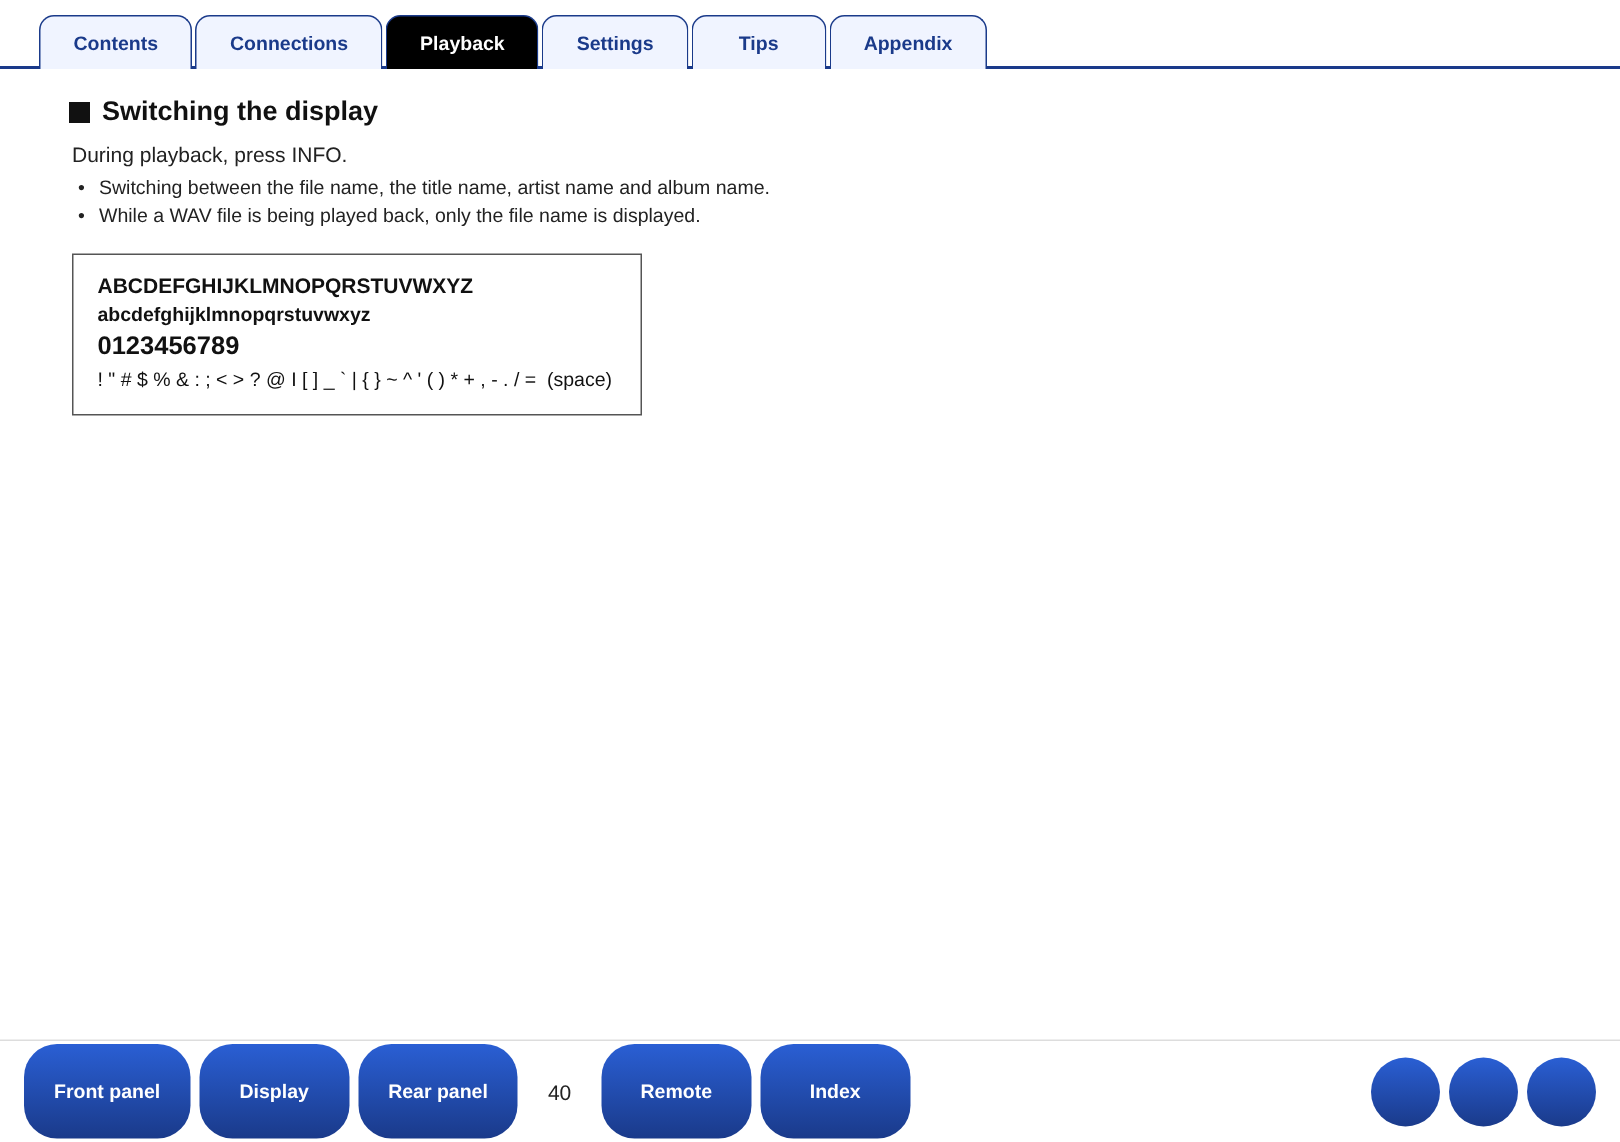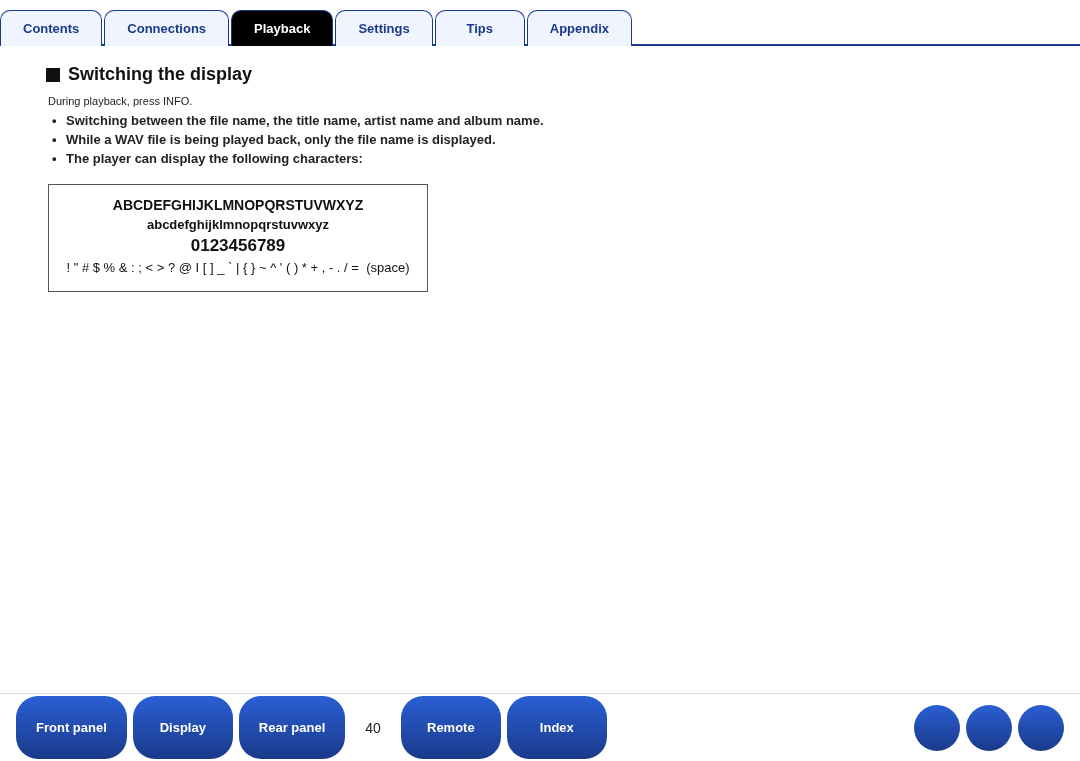--- a/index.html
+++ b/index.html
@@ -13,21 +13,21 @@
       color: #222;
       overflow: hidden;
       position: relative;
     }
 
     
     .tab-bar {
       display: flex;
       align-items: flex-end;
       border-bottom: 2px solid #1a3a8a;
-      padding: 0 0;
+      padding: 0 26px;
       height: 46px;
       background: #fff;
     }
 
     .tab {
       display: flex;
       align-items: center;
       justify-content: center;
       padding: 6px 22px;
       border: 1.5px solid #1a3a8a;
@@ -69,57 +69,55 @@
     .section-title .black-square {
       display: inline-block;
       width: 14px;
       height: 14px;
       background: #111;
       margin-right: 8px;
       flex-shrink: 0;
     }
 
     .subtitle {
-      font-size: 11px;
+      font-size: 14px;
       color: #222;
       margin-bottom: 6px;
       margin-left: 2px;
     }
 
     .bullet-list {
       list-style: none;
       margin-left: 6px;
       margin-bottom: 10px;
     }
 
     .bullet-list li {
       font-size: 13px;
       color: #222;
       margin-bottom: 4px;
       padding-left: 14px;
       position: relative;
-      font-weight: bold;
     }
 
     .bullet-list li::before {
       content: "•";
       position: absolute;
       left: 0;
     }
 
     
     .char-box {
       border: 1.5px solid #555;
       padding: 12px 16px;
       margin-top: 8px;
       margin-left: 2px;
       display: inline-block;
       min-width: 380px;
       max-width: 460px;
-      text-align: center;
     }
 
     .char-row {
       font-size: 13px;
       margin-bottom: 4px;
       color: #111;
     }
 
     .char-row.bold-upper {
       font-weight: bold;
@@ -212,21 +210,20 @@
   <div class="section-title">
     <span class="black-square"></span>
     <span>Switching the display</span>
   </div>
 
   <div class="subtitle">During playback, press INFO.</div>
 
   <ul class="bullet-list">
     <li>Switching between the file name, the title name, artist name and album name.</li>
     <li>While a WAV file is being played back, only the file name is displayed.</li>
-    <li>The player can display the following characters:</li>
   </ul>
 
   <div class="char-box">
     <div class="char-row bold-upper">ABCDEFGHIJKLMNOPQRSTUVWXYZ</div>
     <div class="char-row bold-lower">abcdefghijklmnopqrstuvwxyz</div>
     <div class="char-row bold-nums">0123456789</div>
     <div class="char-row symbols">
       <span>! " # $ % &amp; : ; &lt; &gt; ? @ I [ ] _ ` | { } ~ ^ ' ( ) * + , - . / =</span>
       &nbsp;<span>(space)</span>
     </div>

